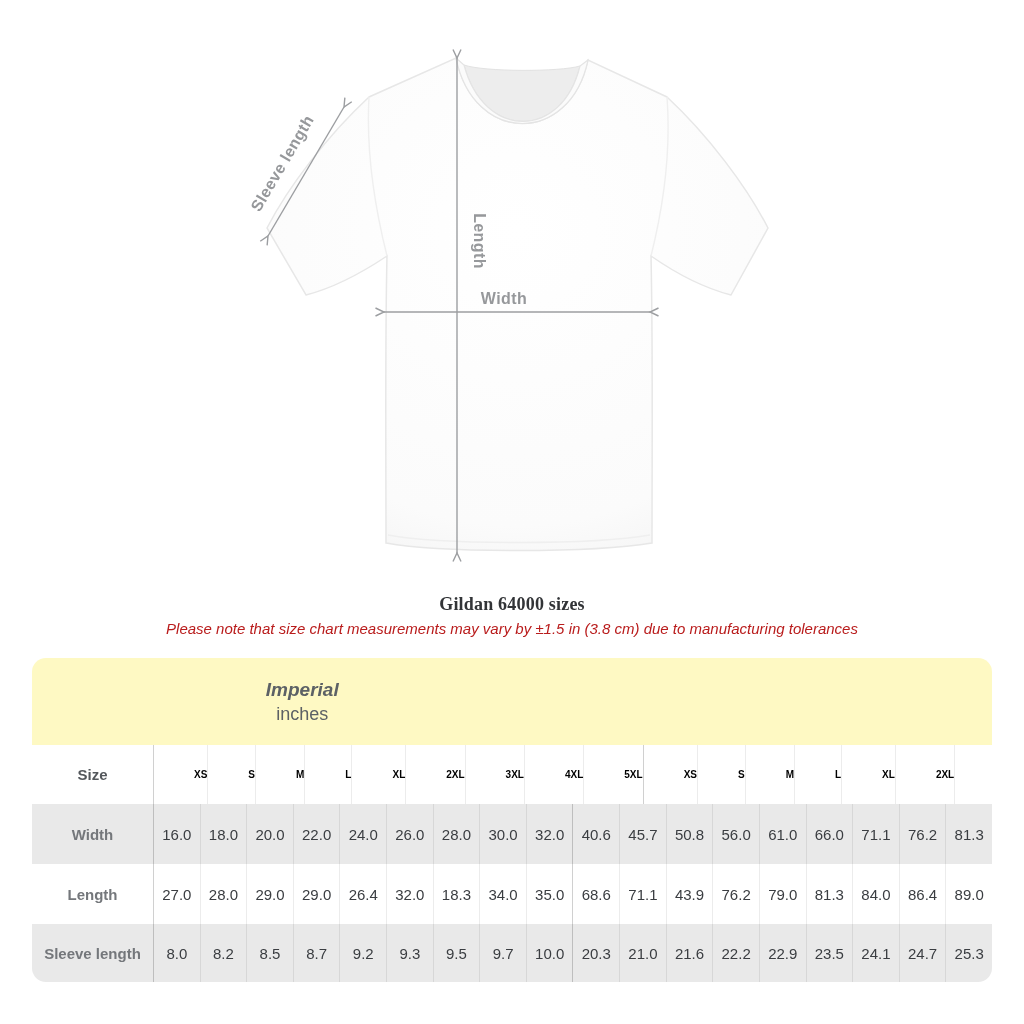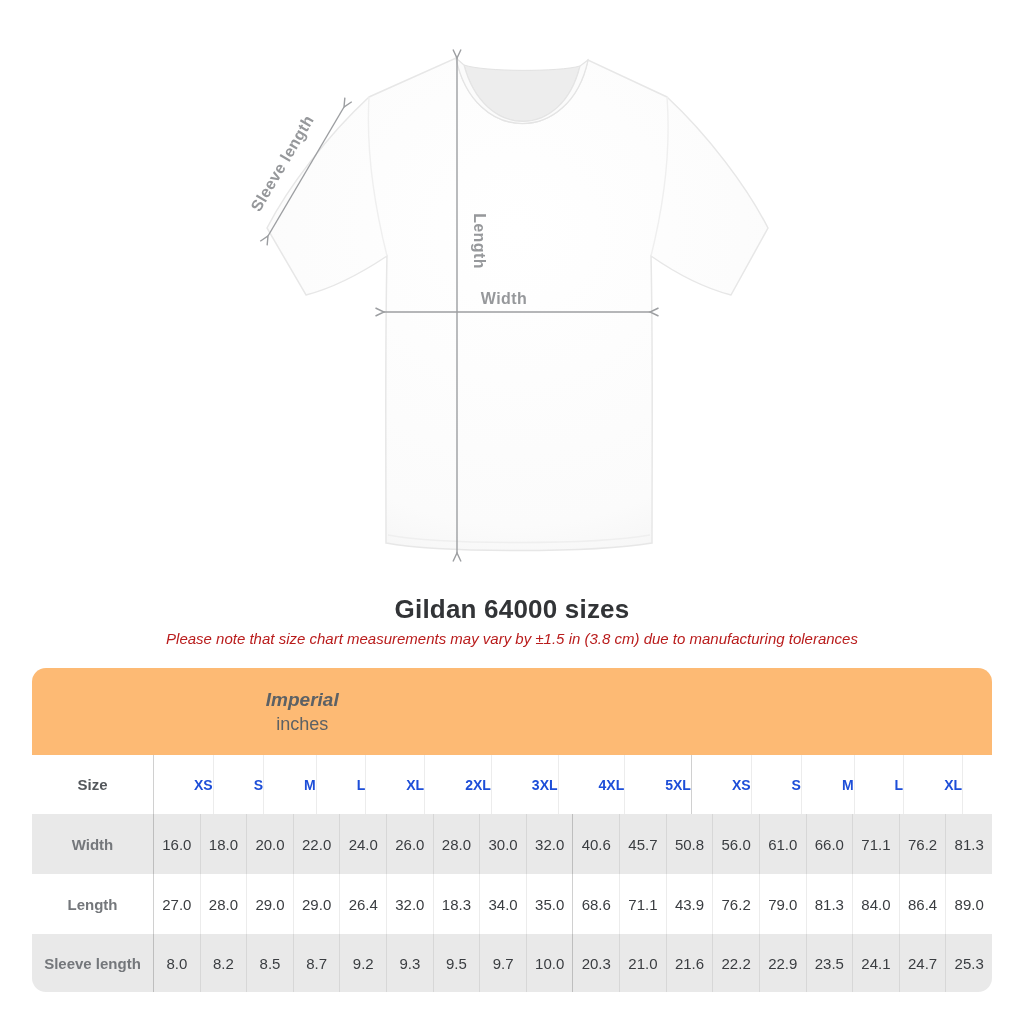--- a/index.html
+++ b/index.html
@@ -16,36 +16,36 @@
   .collar-band  { fill:#fbfbfb; stroke:#e4e4e4; stroke-width:1.2; }
   .seam         { fill:none; stroke:#efefef; stroke-width:1.4; }
   .measure-line { stroke:#9c9ea1; stroke-width:1.4; fill:none; }
   .measure-label{
     fill:#96989b; font-size:16px; font-weight:bold;
     text-anchor:middle; letter-spacing:0.4px;
   }
 
   h1.title {
     margin:14px 0 5px; text-align:center;
-    font-size:26px; font-weight:bold; color:#323437; letter-spacing:0.2px;
+    font-size:18px; font-weight:bold; color:#323437; letter-spacing:0.2px;font-family:Liberation Serif, serif;
   }
   p.subtitle {
     margin:0; text-align:center;
     font-style:italic; font-size:15px; color:#b91c1c;
   }
 
   .size-table {
     margin:21px 32px 0; border-radius:14px; overflow:hidden;
     background:#ffffff;
   }
   .trow {
     display:grid;
     grid-template-columns:121px repeat(18, 1fr);
   }
-  .group-row { background:#fdba74; height:87px; }
+  .group-row { background:#fef9c3; height:87px; }
   .group {
     display:flex; flex-direction:column;
     align-items:center; justify-content:center; gap:3px;
   }
   .span-left  { grid-column:1 / 11; }
   .span-right { grid-column:11 / 20; }
   .group-label { font-size:19px; font-weight:bold; font-style:italic; color:#5c6165; }
   .group-unit  { font-size:18px; color:#5c6165; }
 
   .size-row { height:59px; background:#ffffff; }
@@ -54,21 +54,21 @@
   .data-row:last-child { height:58px; }
 
   .cell {
     display:flex; align-items:center; justify-content:center;
     text-align:center; font-size:15px; color:#3a3d41;
   }
   .cell + .cell { border-left:1px solid rgba(0,0,0,0.075); }
   .cell.group-start { border-left:1px solid rgba(0,0,0,0.185); }
   .label-cell { font-weight:bold; color:#74777b; border-left:none !important; }
   .corner { color:#54585c; }
-  .head-cell { font-weight:bold; font-size:14px; color:#1d4ed8;padding-left:40px; }
+  .head-cell { font-weight:bold; font-size:10px; color:#000000;padding-left:40px; }
 </style>
 </head>
 <body>
 
 <figure class="diagram">
   <svg viewBox="0 0 1024 580" width="1024" height="580" aria-hidden="true">
     <defs>
       <radialGradient id="shirtFill" cx="0.5" cy="0.35" r="0.8">
         <stop offset="0" stop-color="#ffffff"></stop>
         <stop offset="0.75" stop-color="#fbfbfb"></stop>

